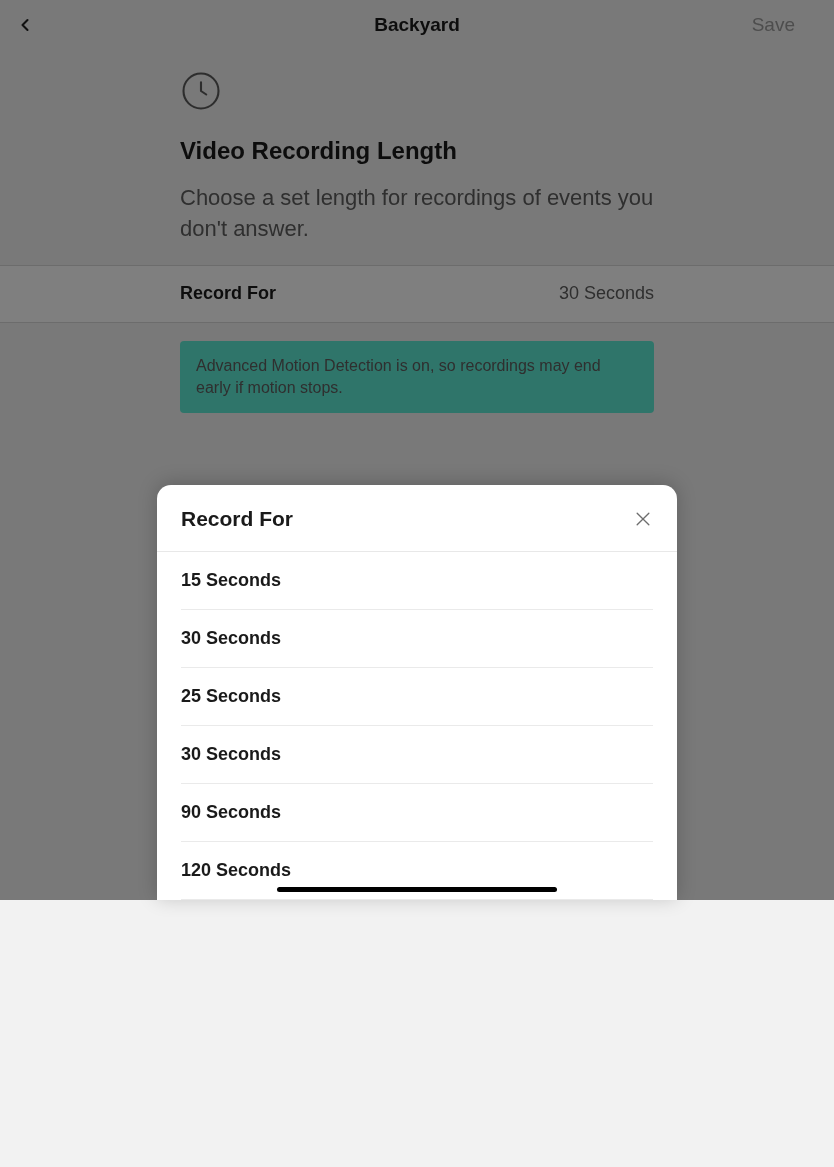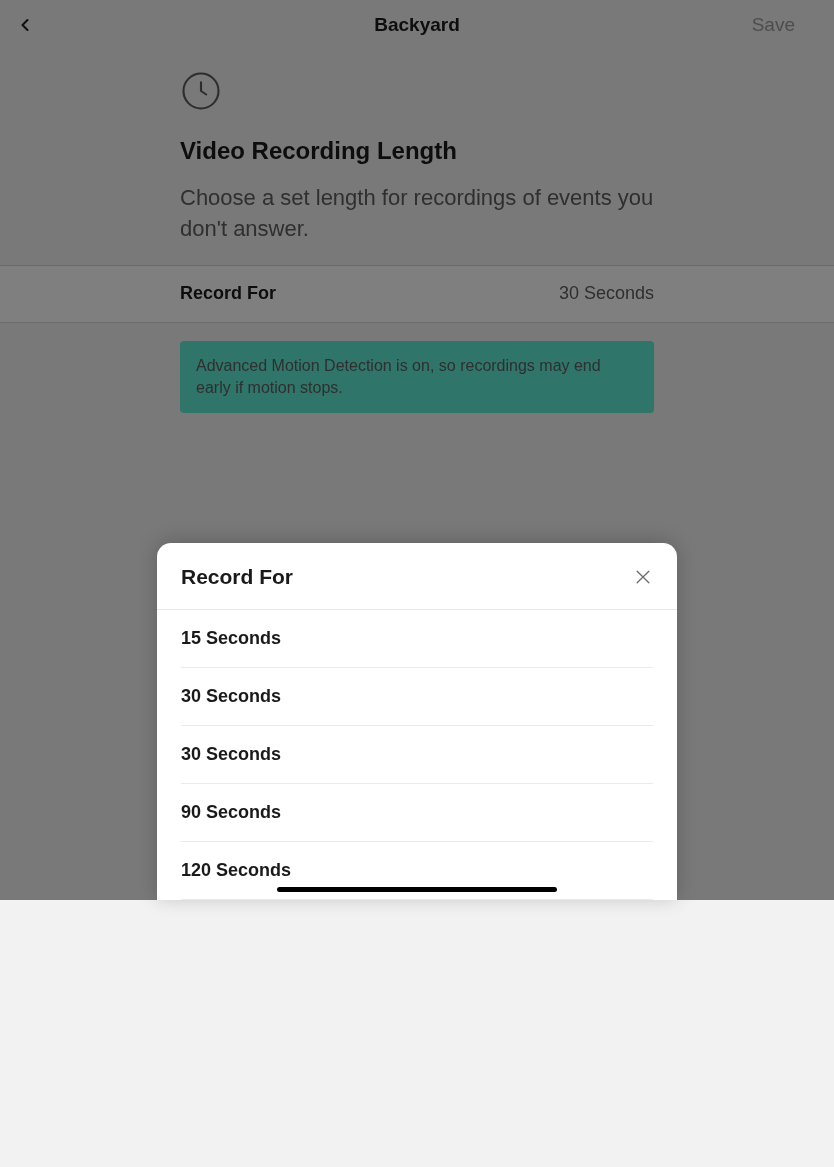--- a/index.html
+++ b/index.html
@@ -211,20 +211,21 @@
       <div class="modal-close">
         <svg viewBox="0 0 24 24" width="20" height="20" fill="none" stroke="currentColor" stroke-width="1.6" stroke-linecap="round">
             <line x1="5" y1="5" x2="19" y2="19"></line>
             <line x1="19" y1="5" x2="5" y2="19"></line>
           </svg>
       </div>
     </div>
     <div class="modal-list">
       <div class="modal-item">15 Seconds</div>
       <div class="modal-item">30 Seconds</div>
+      <div class="modal-item">25 Seconds</div>
       <div class="modal-item">30 Seconds</div>
       <div class="modal-item">90 Seconds</div>
       <div class="modal-item">120 Seconds</div>
     </div>
   </div>
 
   <div class="home-indicator"></div>
 
 </div>
 

